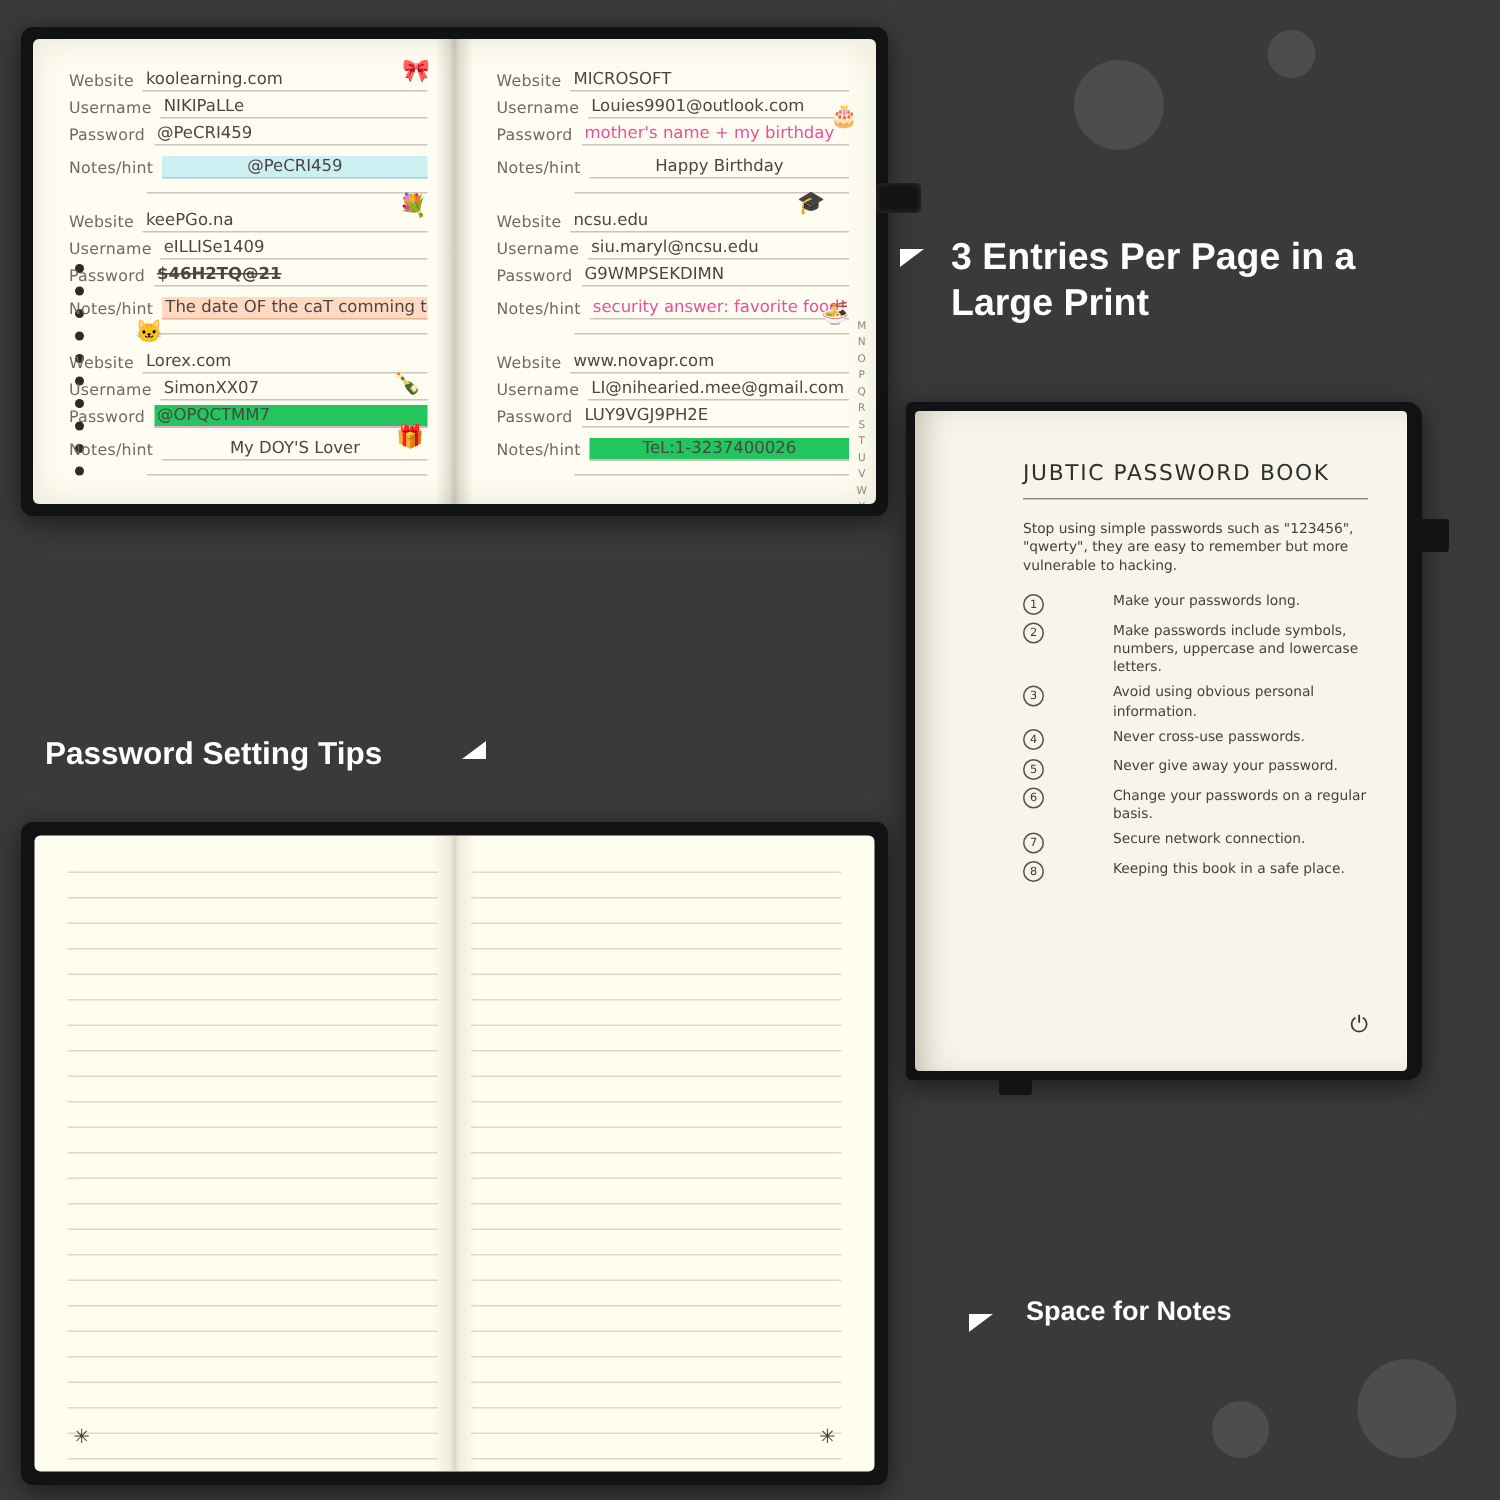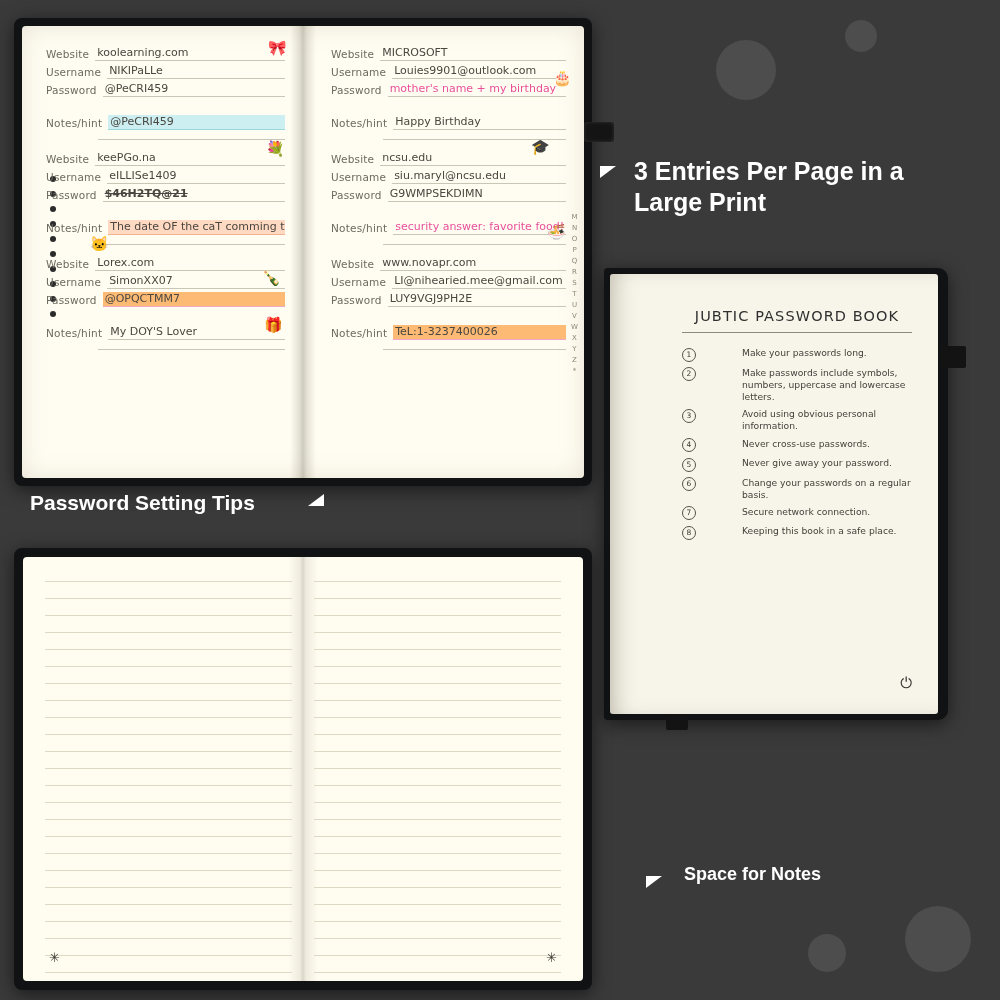--- a/index.html
+++ b/index.html
@@ -30,21 +30,21 @@
   
   .book {
     position: absolute;
     background: #111214;
     border-radius: 6px;
     box-shadow: 0 4px 18px rgba(0,0,0,.55);
   }
 
   
   #book-entries {
-    left: 14px; top: 18px; width: 578px; height: 468px;
+    left: 14px; top: 18px; width: 578px; height: 326px;
     border-radius: 8px;
   }
   #book-entries .pages {
     position: absolute;
     left: 8px; top: 8px; right: 8px; bottom: 8px;
     background: #fffdf2;
     border-radius: 4px;
     box-shadow: inset 0 0 24px rgba(180,175,150,.30);
     overflow: hidden;
   }
@@ -92,24 +92,24 @@
     font-size: 11px;
     color: #4a4640;
     border-bottom: 1px solid #c9c6b6;
     padding: 0 2px 1px 2px;
     white-space: nowrap;
     overflow: hidden;
     text-overflow: clip;
   }
   .val.pink    { color: #e8509a; }
   .val.strike  { text-decoration: line-through; font-weight: bold; }
-  .val.pinkbg  { background: #fdba74; border-bottom-color: #f0a8c6; }
+  .val.pinkbg  { background: #22c55e; border-bottom-color: #f0a8c6; }
   .val.peachbg { background: #ffd9c2; border-bottom-color: #eeb48e; }
   .val.bluebg  { background: #cdeff1; border-bottom-color: #9ad7da; }
-  .notes-row { margin-top: 18px; }
+  .notes-row { margin-top: 7px; text-align: center; }
   .notes-row .val { min-height: 13px; }
   .extra-line {
     height: 1px;
     background: #c9c6b6;
     margin: 9px 0 0 52px;
   }
 
   .doodle {
     position: absolute;
     font-size: 15px;
@@ -169,21 +169,20 @@
   #book-intro .inner {
     padding: 34px 26px 0 72px;
     box-sizing: border-box;
   }
   .intro-title {
     font-family: "DejaVu Sans", sans-serif;
     font-size: 14.5px;
     letter-spacing: 1.1px;
     color: #2f2f2f;
     margin-bottom: 8px;
-    text-align: center;
   }
   .title-rule {
     height: 1px;
     background: #8d8a7c;
     margin-bottom: 14px;
   }
   .intro-p {
     font-family: "DejaVu Sans", sans-serif;
     font-size: 9.2px;
     line-height: 12.4px;
@@ -490,20 +489,21 @@
   </div>
 </div>
 
 <div class="book" id="book-intro">
   <div class="elastic"></div>
   <div class="elastic2"></div>
   <div class="pages">
     <div class="inner">
       <div class="intro-title">JUBTIC PASSWORD BOOK</div>
       <div class="title-rule"></div>
+      <div class="intro-p">Stop using simple passwords such as "123456", "qwerty", they are easy to remember but more vulnerable to hacking.</div>
       <div class="tips-list" id="tips-list">
           <div class="tip">
             <span class="num">1</span>
             <span class="txt">Make your passwords long.</span>
           </div>
           <div class="tip">
             <span class="num">2</span>
             <span class="txt">Make passwords include symbols, numbers, uppercase and lowercase letters.</span>
           </div>
           <div class="tip">

